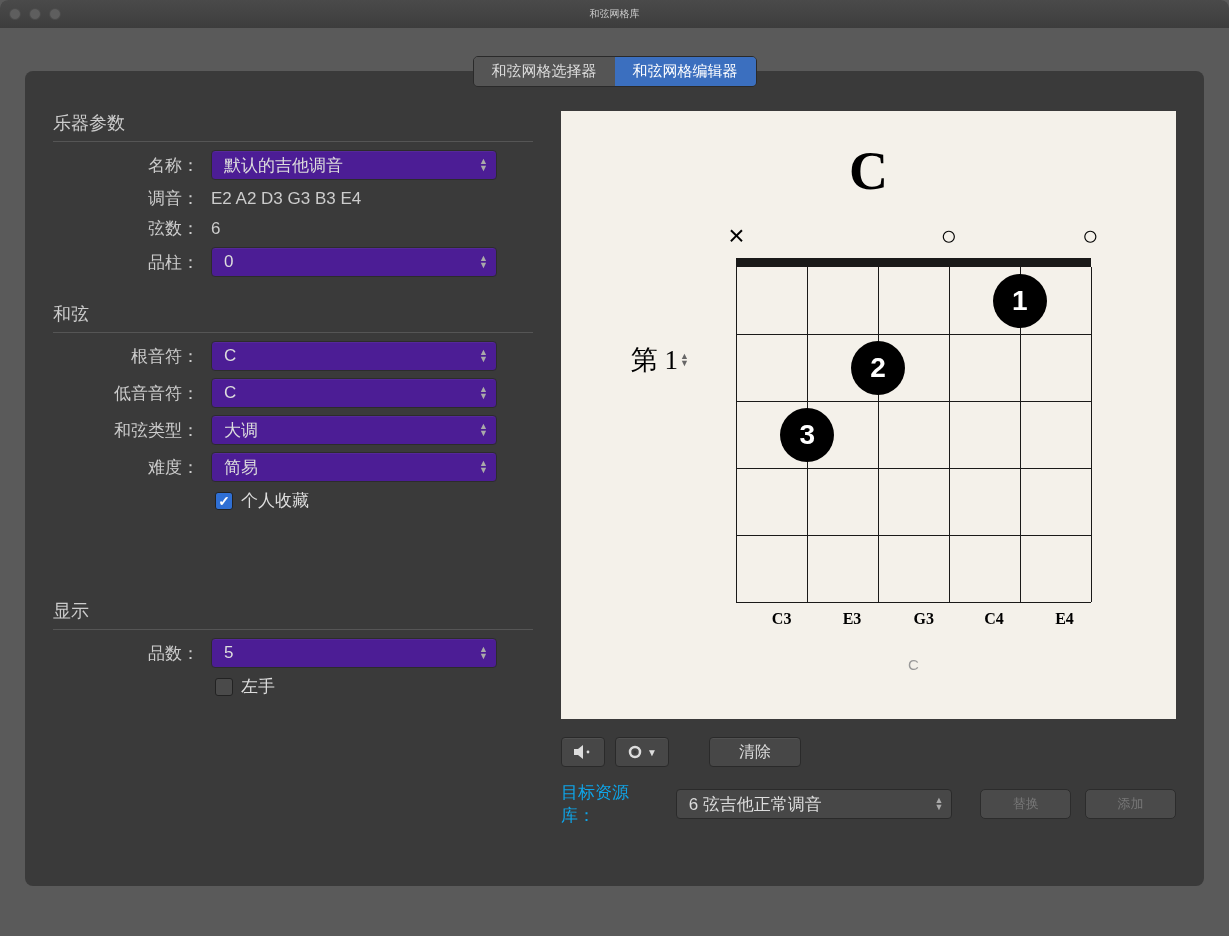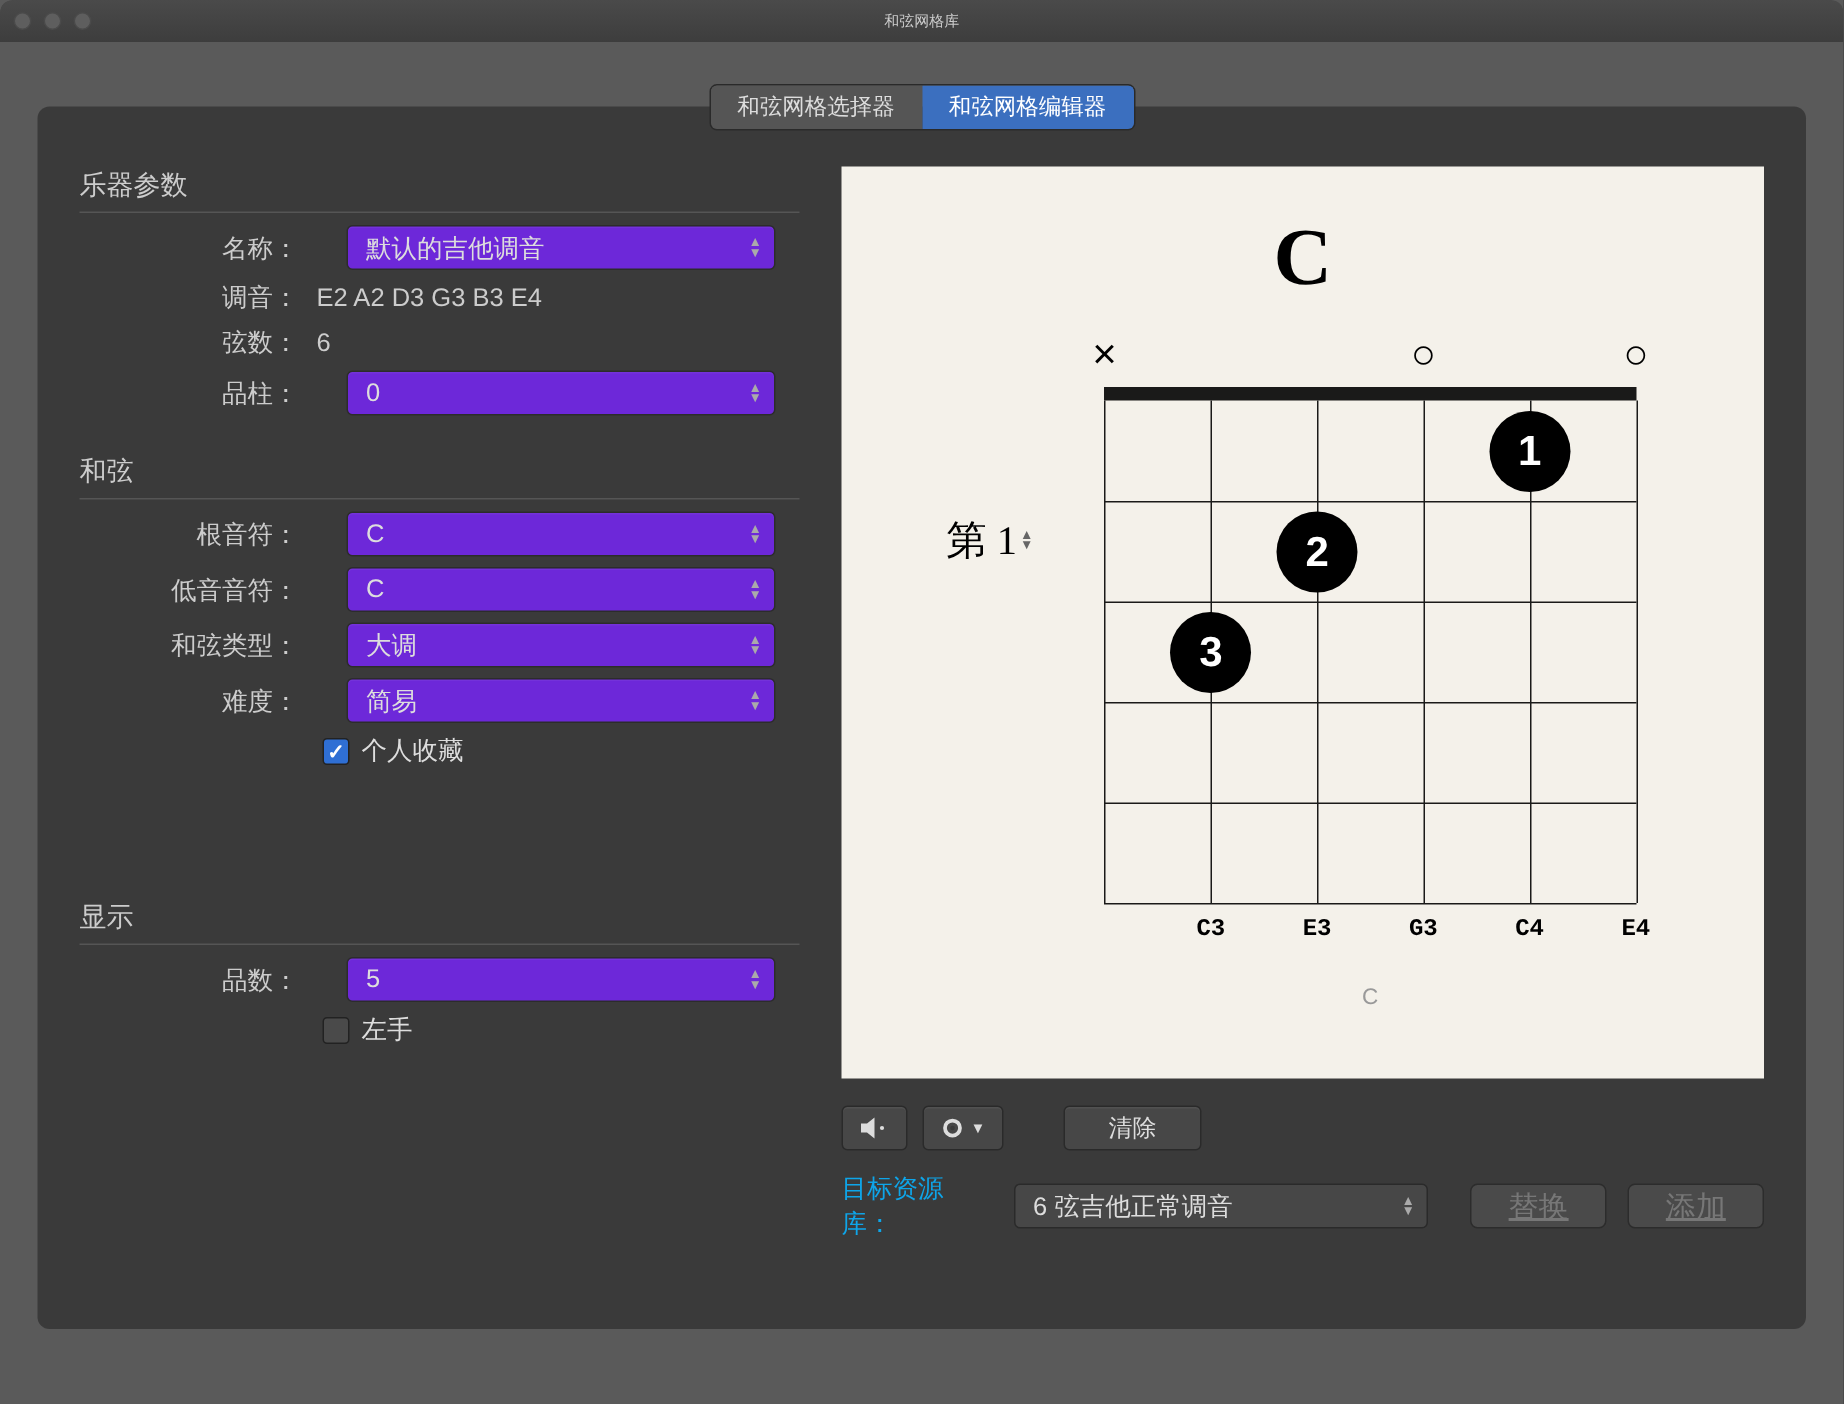--- a/index.html
+++ b/index.html
@@ -62,26 +62,25 @@
 }
 .row {
   display:flex; align-items:center; margin: 7px 0;
 }
 .lbl {
   width: 158px; text-align:right; padding-right: 12px;
   font-size:17px; color:#ccc;
 }
 .val { flex:1; font-size:17px; color:#ccc; }
 .select {
-  flex:1; height:30px; background:#6d28d9;
+  flex:1; height:30px; background:#4c1d95;
   border:1px solid #2c2c2c; border-radius:4px;
   display:flex; align-items:center; justify-content:space-between;
   padding:0 8px 0 12px; font-size:17px; color:#ddd;
   box-shadow: 0 1px 0 rgba(255,255,255,0.05) inset;
-  margin-left: 20px;
 }
 .select.narrow { max-width: 286px; }
 .stepper {
   display:flex; flex-direction:column; font-size:9px; line-height:7px; color:#aaa;
 }
 .chk-row { display:flex; align-items:center; margin:7px 0 7px 162px; gap:8px; font-size:17px; }
 .chk {
   width:18px; height:18px; border-radius:3px; border:1px solid #222;
   background:#4a4a4a; display:flex; align-items:center; justify-content:center;
 }
@@ -105,42 +104,42 @@
 .nut { height:9px; background:#1a1a19; margin: 0 0 0 0; }
 .fretboard { position:relative; height:335px; }
 .hline { position:absolute; left:0; right:0; height:1px; background:#1a1a19; }
 .vline { position:absolute; top:0; bottom:0; width:1px; background:#1a1a19; }
 .dot {
   position:absolute; width:54px; height:54px; border-radius:50%;
   background:#000; color:#fff; display:flex; align-items:center; justify-content:center;
   font-size:28px; font-weight:600; transform:translate(-50%,-50%);
 }
 .note-row { display:flex; margin-top:8px; }
-.note-row .cell { flex:1; text-align:center; font-size:16px; font-weight:600; font-family:Liberation Mono, monospace; }
+.note-row .cell { flex:1; text-align:left; font-size:16px; font-weight:600; font-family:Liberation Serif, serif; }
 .sub-name { text-align:center; font-size:15px; color:#999; margin-top:28px; font-family:Arial; }
 
 .toolbar2 { display:flex; gap:10px; margin-top:18px; align-items:center; }
 .icon-btn {
   height:30px; background:#474747; border:1px solid #2a2a2a; border-radius:4px;
   display:flex; align-items:center; justify-content:center; padding:0 10px;
   color:#ddd; box-shadow: 0 1px 0 rgba(255,255,255,0.06) inset;
 }
 .icon-btn.wide { width:92px; font-size:16px; }
 
 .target-row { display:flex; align-items:center; gap:14px; margin-top:14px; }
 .tlbl { font-size:17px; color:#0ea5e9; }
 .tsel {
   width:280px; height:30px; background:#474747; border:1px solid #2a2a2a;
   border-radius:4px; display:flex; align-items:center; justify-content:space-between;
   padding:0 8px 0 12px; font-size:17px;
 }
 .g-btn {
   width:92px; height:30px; border-radius:5px; background:#4a4a4a;
   border:1px solid #2c2c2c; display:flex; align-items:center; justify-content:center;
-  font-size:20px; color:#777;text-decoration:underline;
+  font-size:13px; color:#777;
 }
 .footer {
   position:absolute; right:26px; bottom:14px; display:flex; gap:12px;
 }
 .f-btn {
   width:94px; height:29px; border-radius:5px; background:linear-gradient(#666,#555);
   border:1px solid #2c2c2c; display:flex; align-items:center; justify-content:center;
   font-size:17px; color:#eee; box-shadow: 0 1px 0 rgba(255,255,255,0.1) inset;
 }
 </style>

